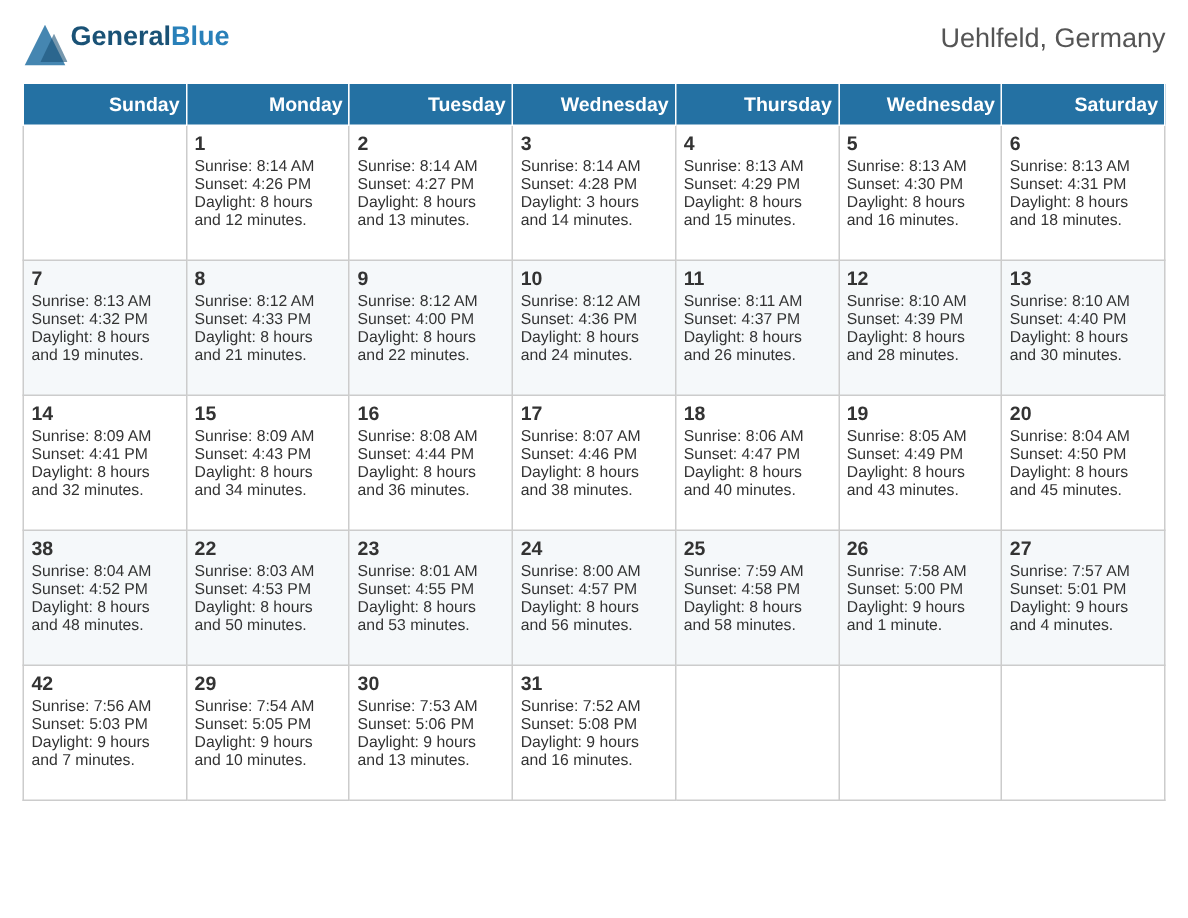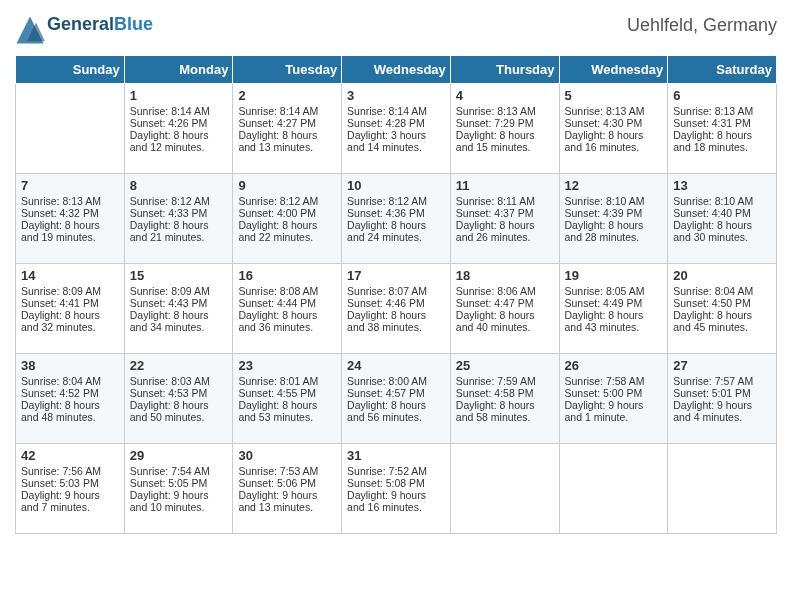--- a/index.html
+++ b/index.html
@@ -104,21 +104,21 @@
         <th>Wednesday</th>
         <th>Saturday</th>
       </tr>
   </thead>
   <tbody id="calendar-body">
   <tr>
         <td class="empty-cell"></td>
         <td><span class="day-num">1</span><span>Sunrise: 8:14 AM</span><br><span>Sunset: 4:26 PM</span><br><span>Daylight: 8 hours and 12 minutes.</span></td>
         <td><span class="day-num">2</span><span>Sunrise: 8:14 AM</span><br><span>Sunset: 4:27 PM</span><br><span>Daylight: 8 hours and 13 minutes.</span></td>
         <td><span class="day-num">3</span><span>Sunrise: 8:14 AM</span><br><span>Sunset: 4:28 PM</span><br><span>Daylight: 3 hours and 14 minutes.</span></td>
-        <td><span class="day-num">4</span><span>Sunrise: 8:13 AM</span><br><span>Sunset: 7:29 PM</span><br><span>Daylight: 8 hours and 15 minutes.</span></td>
+        <td><span class="day-num">4</span><span>Sunrise: 8:13 AM</span><br><span>Sunset: 4:29 PM</span><br><span>Daylight: 8 hours and 15 minutes.</span></td>
         <td><span class="day-num">5</span><span>Sunrise: 8:13 AM</span><br><span>Sunset: 4:30 PM</span><br><span>Daylight: 8 hours and 16 minutes.</span></td>
         <td><span class="day-num">6</span><span>Sunrise: 8:13 AM</span><br><span>Sunset: 4:31 PM</span><br><span>Daylight: 8 hours and 18 minutes.</span></td>
       </tr>
       <tr>
         <td><span class="day-num">7</span><span>Sunrise: 8:13 AM</span><br><span>Sunset: 4:32 PM</span><br><span>Daylight: 8 hours and 19 minutes.</span></td>
         <td><span class="day-num">8</span><span>Sunrise: 8:12 AM</span><br><span>Sunset: 4:33 PM</span><br><span>Daylight: 8 hours and 21 minutes.</span></td>
         <td><span class="day-num">9</span><span>Sunrise: 8:12 AM</span><br><span>Sunset: 4:00 PM</span><br><span>Daylight: 8 hours and 22 minutes.</span></td>
         <td><span class="day-num">10</span><span>Sunrise: 8:12 AM</span><br><span>Sunset: 4:36 PM</span><br><span>Daylight: 8 hours and 24 minutes.</span></td>
         <td><span class="day-num">11</span><span>Sunrise: 8:11 AM</span><br><span>Sunset: 4:37 PM</span><br><span>Daylight: 8 hours and 26 minutes.</span></td>
         <td><span class="day-num">12</span><span>Sunrise: 8:10 AM</span><br><span>Sunset: 4:39 PM</span><br><span>Daylight: 8 hours and 28 minutes.</span></td>

